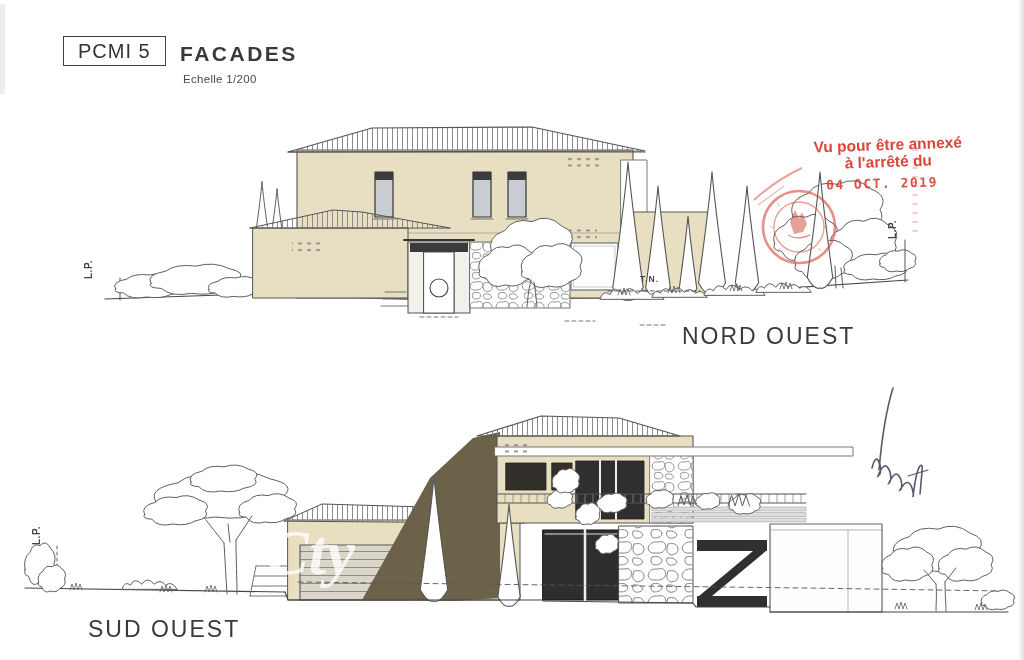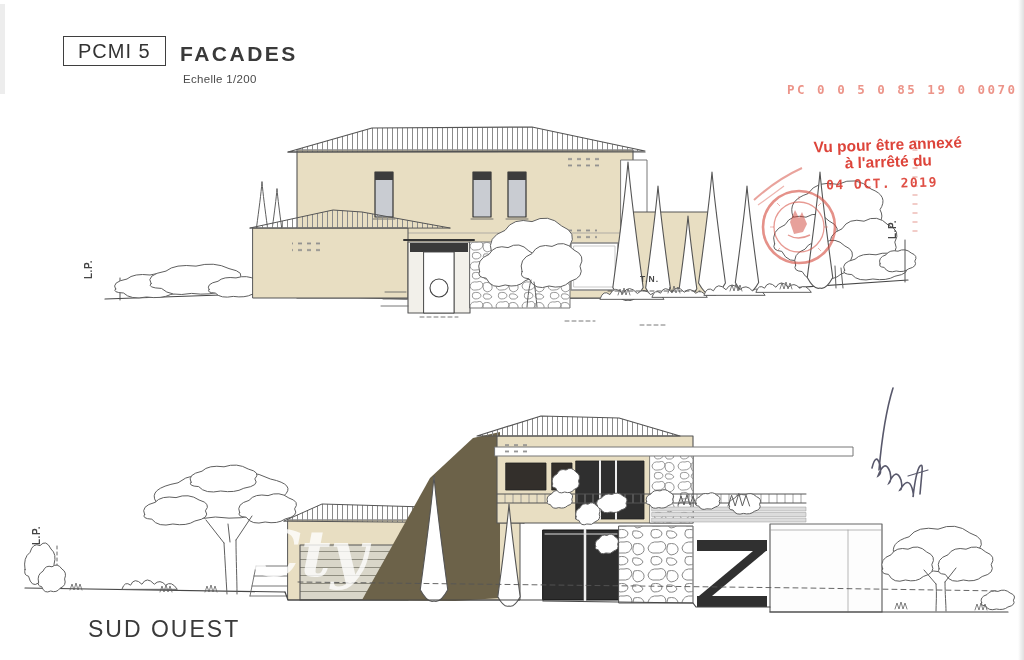--- a/index.html
+++ b/index.html
@@ -322,31 +322,31 @@
       <path d="M908,476 L928,470" stroke-width="1.2"></path>
     </g>
   </svg>
 
   <div class="abs" style="left:63px;top:40px;">
     <span class="title-box">PCMI 5</span>
   </div>
   <div class="abs lbl facades" style="left:180px;top:42px;font-weight:bold;">FACADES</div>
   <div class="abs lbl scale" style="left:183px;top:73px;">Echelle 1/200</div>
 
-  <div class="abs red-pc" style="left:787px;top:82px;">PC  0 0 5 0 85 19 0 0070</div>
   <div class="abs red-vu" style="left:778px;top:136px;">
     <div>Vu pour être annexé</div>
     <div>à l'arrêté du</div>
   </div>
   <div class="abs red-date" style="left:826px;top:176px;">04 OCT. 2019</div>
 
   <div class="abs vlbl" style="left:94px;top:268px;">L.P.</div>
   <div class="abs vlbl" style="left:898px;top:228px;">L.P.</div>
   <div class="abs tn" style="left:640px;top:274px;text-align:center;">T.N.</div>
+  <div class="abs lbl elev-name" style="left:682px;top:323px;">NORD OUEST</div>
 
   <div class="abs vlbl" style="left:42px;top:534px;">L.P.</div>
   <div class="abs lbl elev-name" style="left:88px;top:616px;">SUD OUEST</div>
 
-  <div class="abs wmark" style="left:250px;top:516px;">Cty</div>
+  <div class="abs wmark" style="left:266px;top:516px;font-family:Liberation Serif, serif;">Cty</div>
 
   <div class="abs edge-r"></div>
   <div class="abs edge-l"></div>
 </div>
 
 </body></html>

